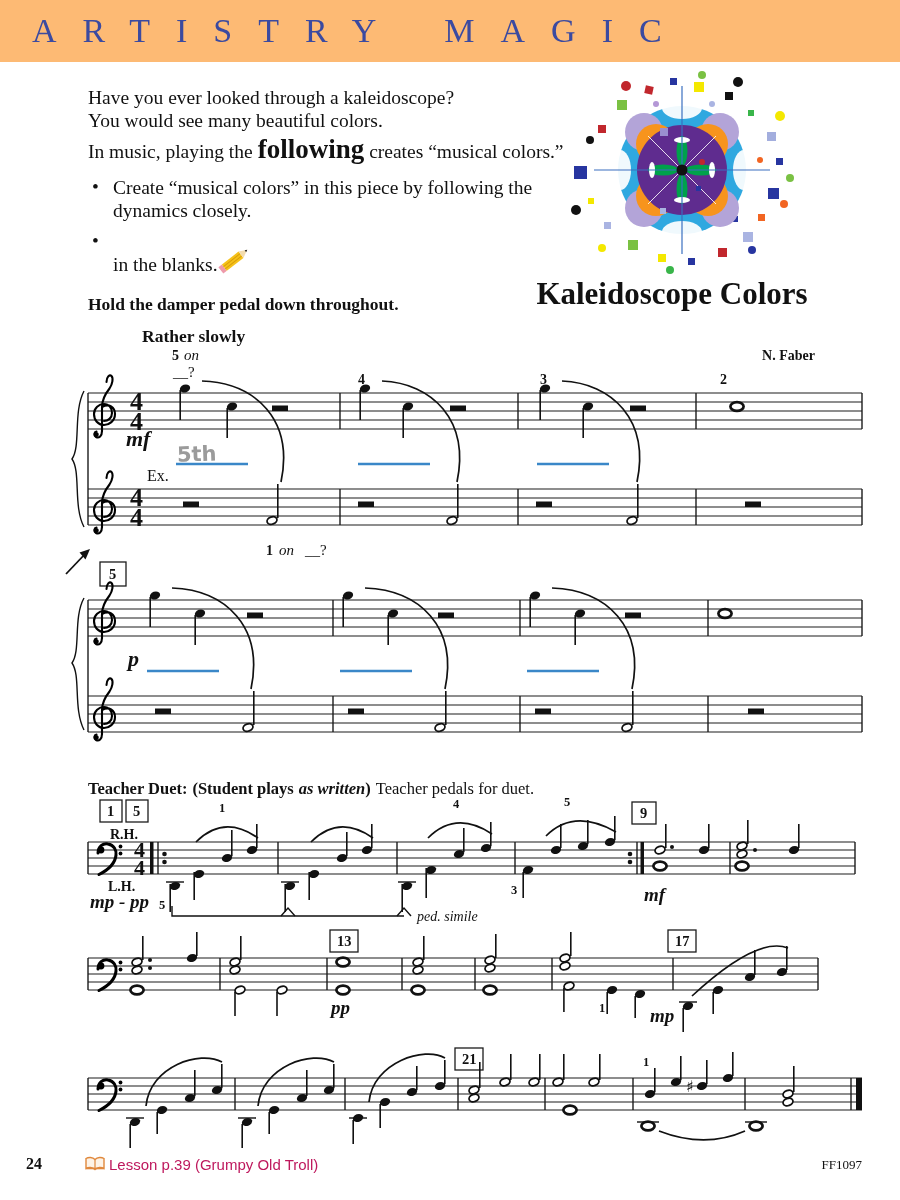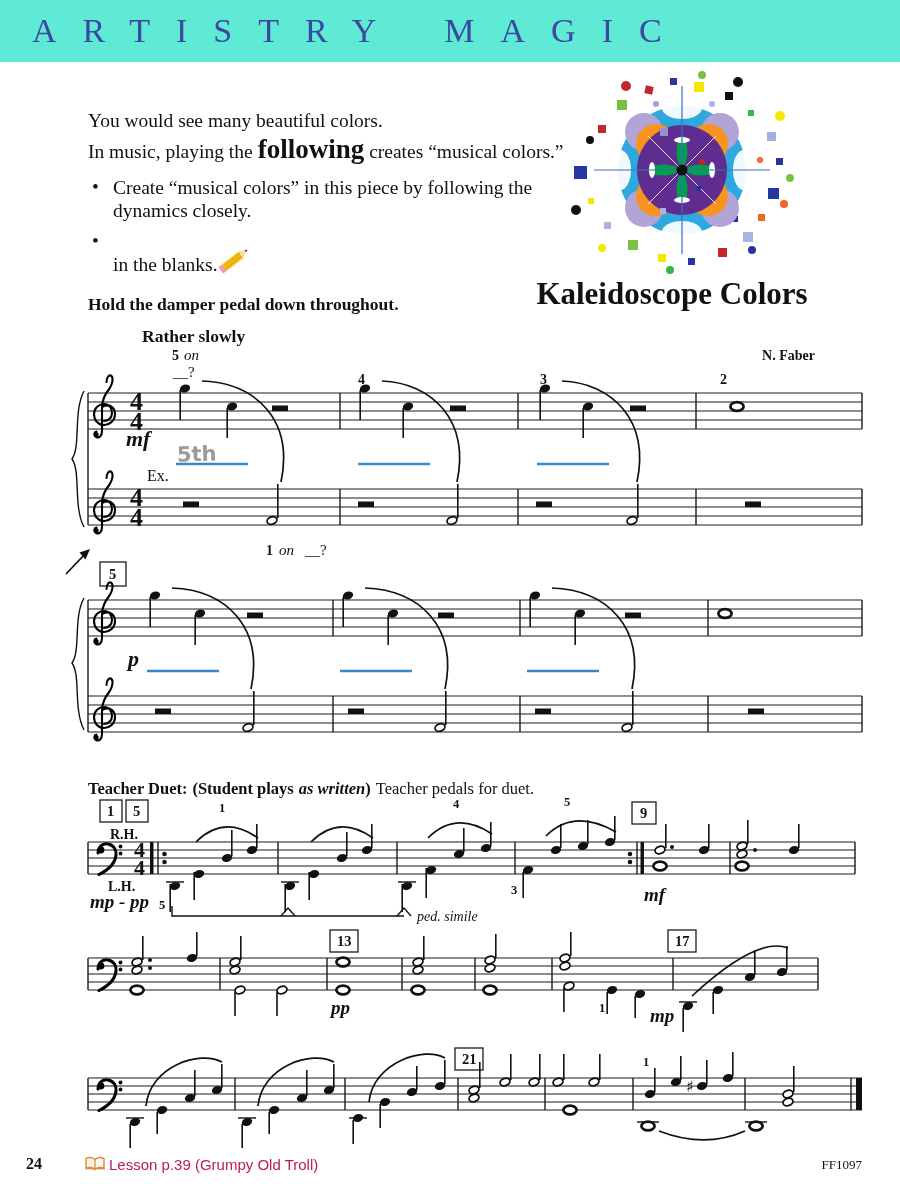--- a/index.html
+++ b/index.html
@@ -49,25 +49,26 @@
   .f-ped{font-size:14px;font-style:italic;}
   .f-ans{font-family:"DejaVu Sans",sans-serif;font-size:21px;font-weight:bold;fill:#9b9b9b;}
   .f-sharp{font-family:"DejaVu Sans",sans-serif;font-size:16px;font-weight:bold;}
   .rehbox{fill:#fff;stroke:#1c1c1c;stroke-width:1.3;}
 </style>
 </head>
 <body>
 
 <div class="page">
 
-  <div class="abs band" style="background:#5eead4;">
+  <div class="abs band" style="background:#fdba74;">
     <span class="w" style="color:#3b4aa0;margin-left:32px;">ARTISTRY</span>
     <span class="w" style="color:#3b4aa0;margin-left:42px;">MAGIC</span>
   </div>
 
+  <div class="abs t" style="left:88px;top:86px;">Have you ever looked through a kaleidoscope?</div>
   <div class="abs t" style="left:88px;top:109px;">You would see many beautiful colors.</div>
   <div class="abs t" style="left:88px;top:138px;">
     <span class="sp">In music, playing the</span><span class="big-bold sp">following</span><span>creates “musical colors.”</span>
   </div>
   <div class="abs bullet" style="left:92px;top:176px;">•</div>
   <div class="abs t" style="left:113px;top:176px;">Create “musical colors” in this piece by following the</div>
   <div class="abs t" style="left:113px;top:199px;">dynamics closely.</div>
   <div class="abs bullet" style="left:92px;top:230px;">•</div>
   <div class="abs t" style="left:113px;top:253px;">in the blanks.</div>
 

